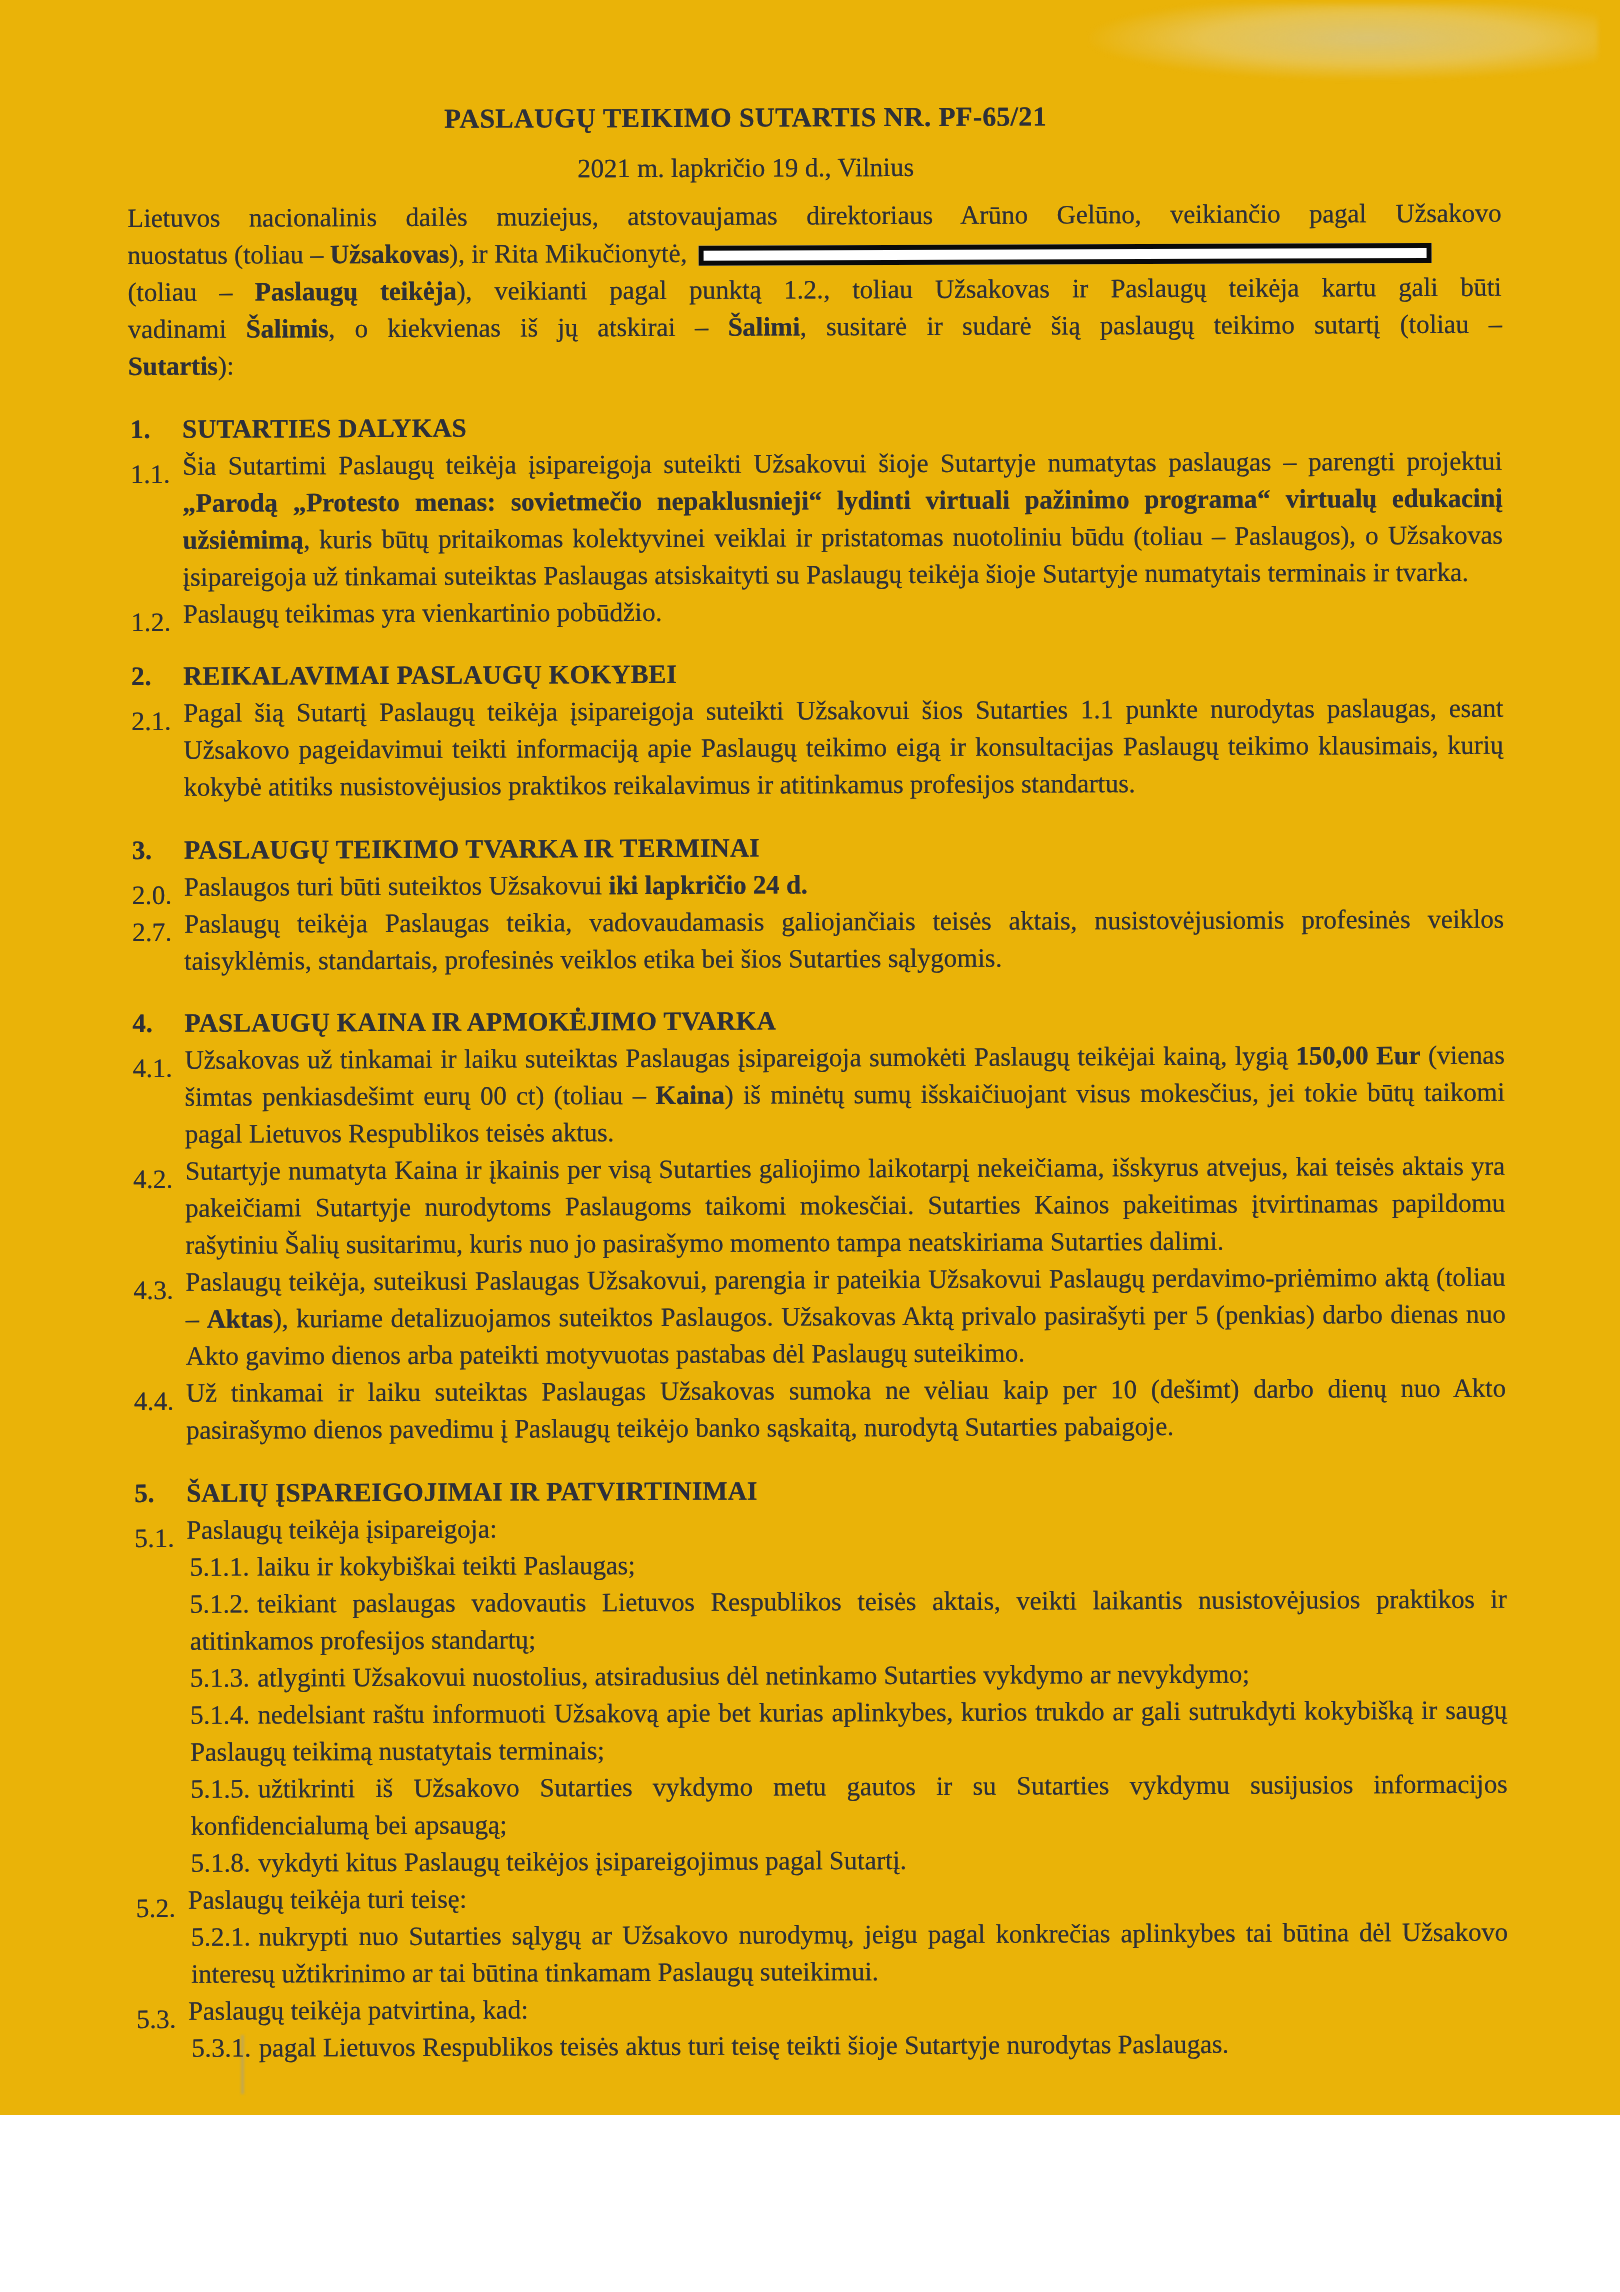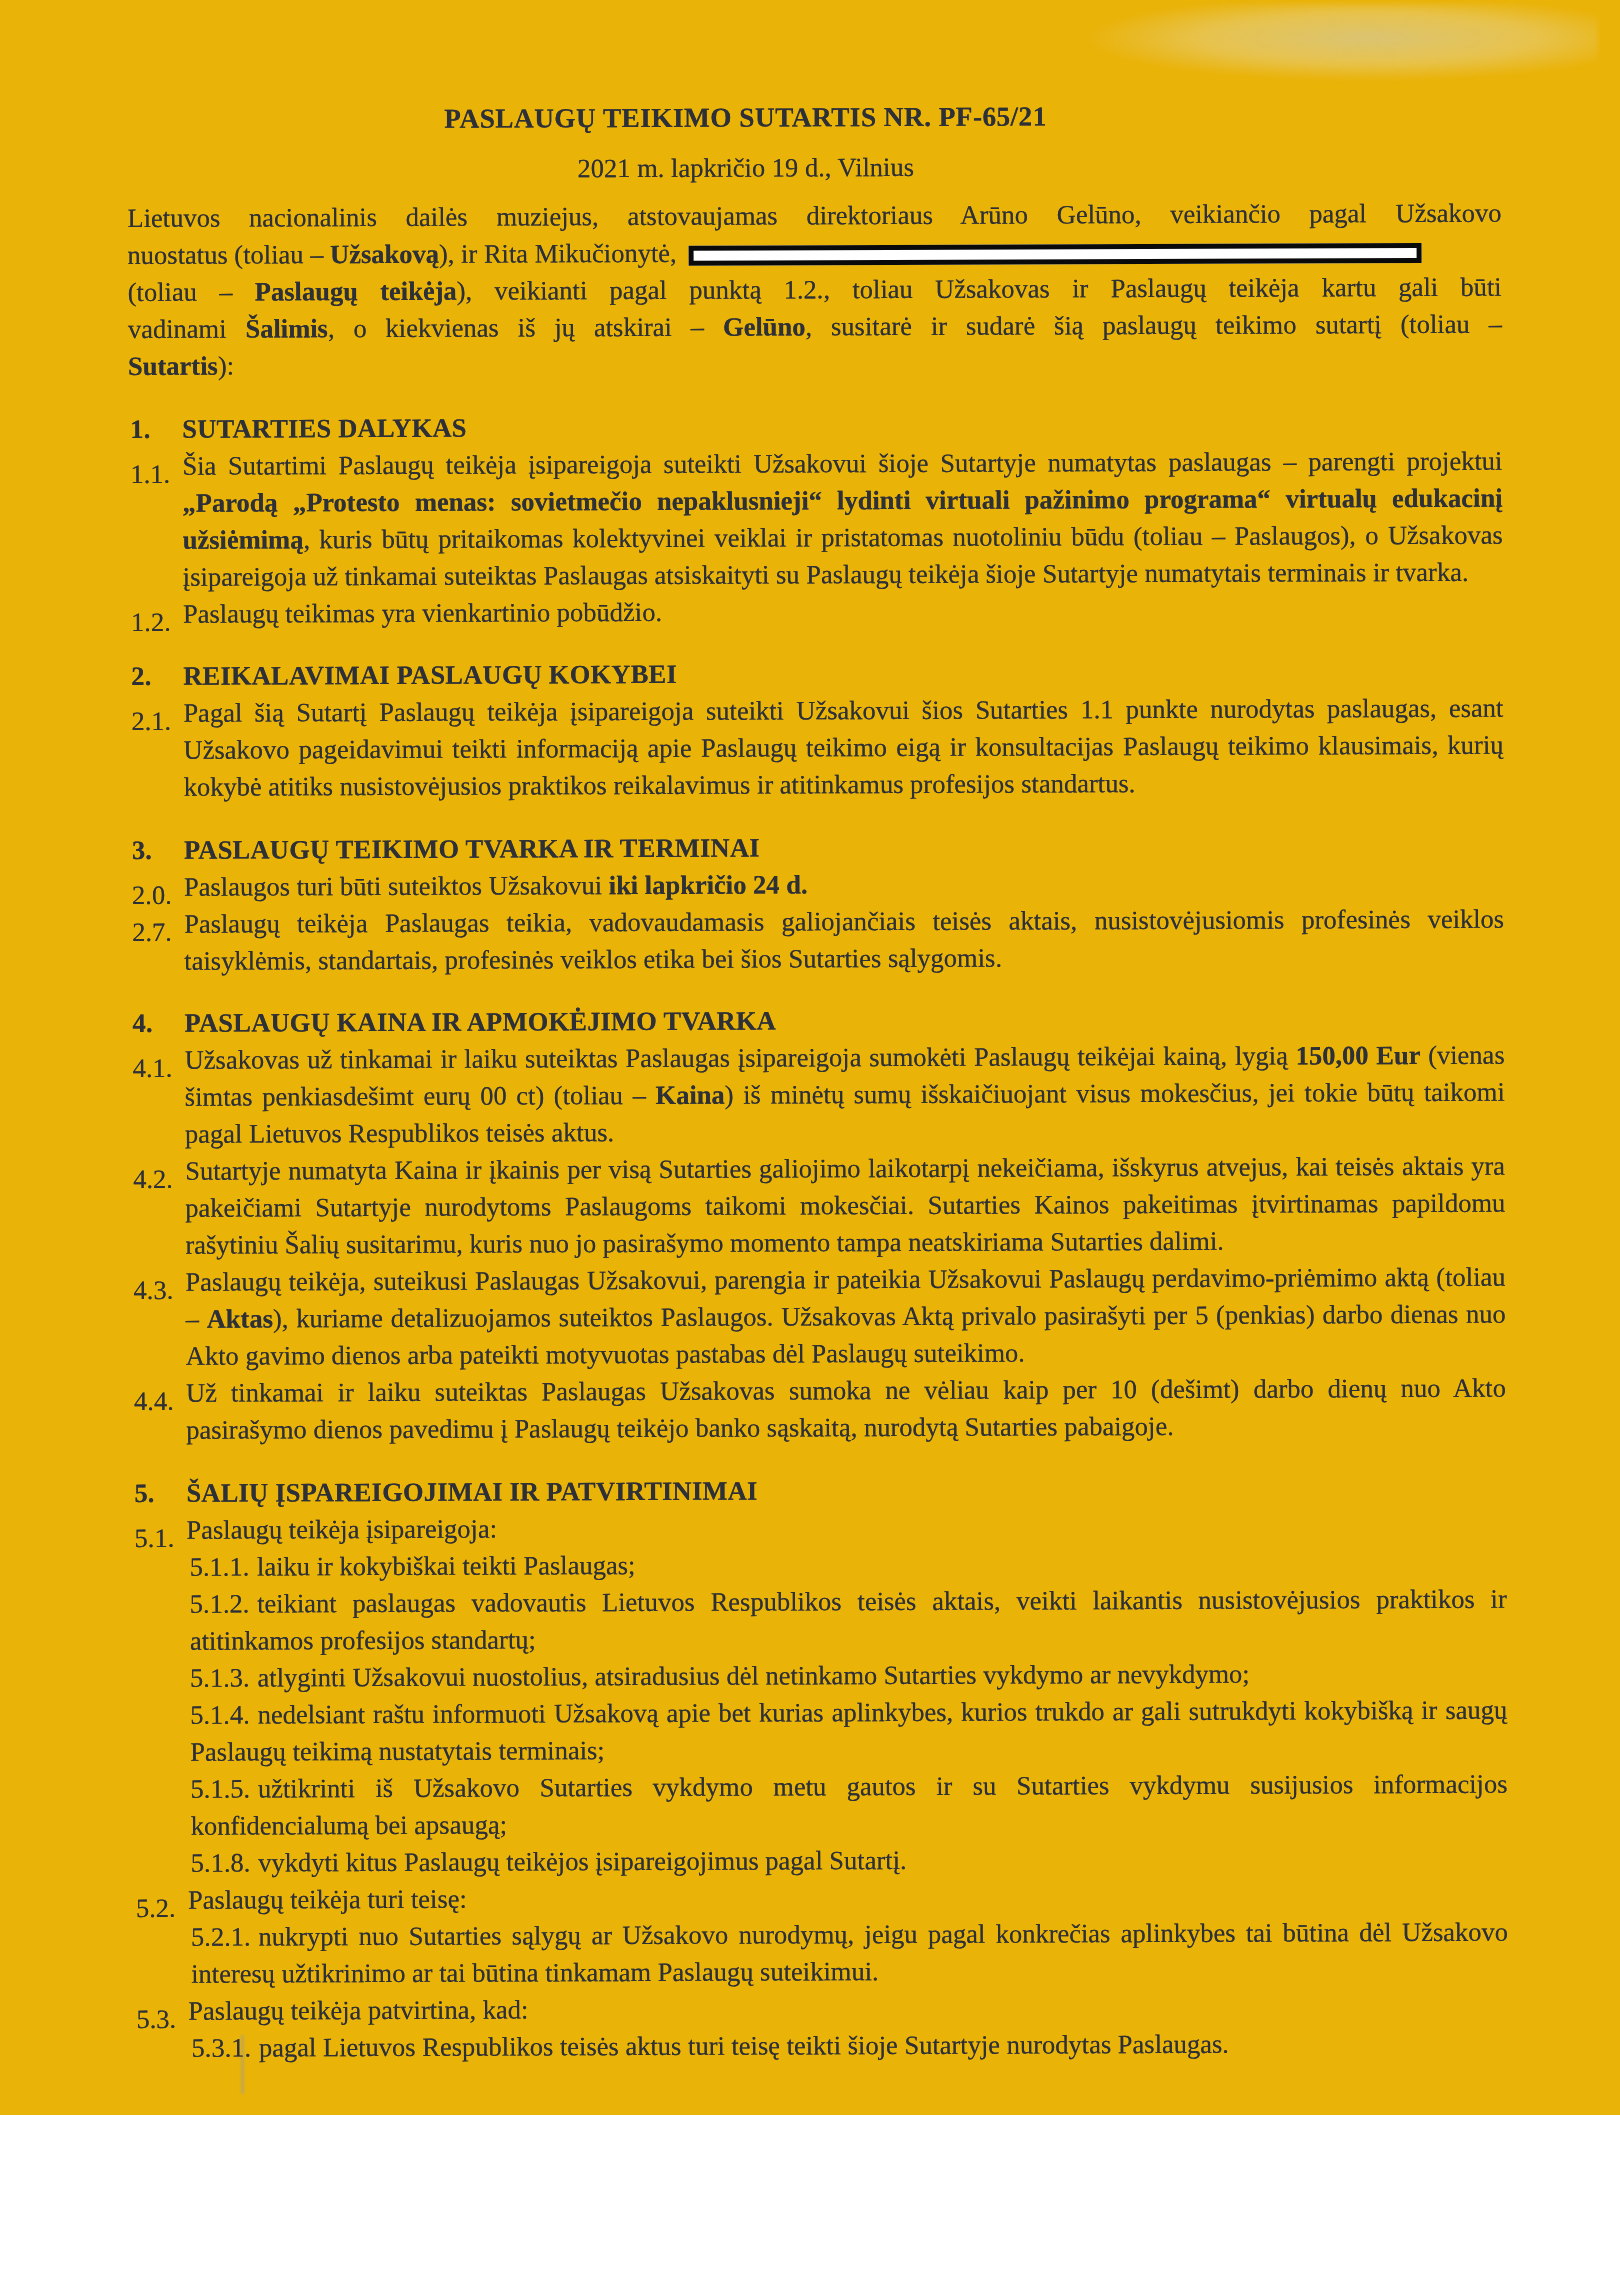--- a/index.html
+++ b/index.html
@@ -111,23 +111,23 @@
   <div class="smudge-top"></div>
   <div class="artifact-vline"></div>
 
   <div class="content">
     <div class="doc-title">PASLAUGŲ TEIKIMO SUTARTIS NR. PF-65/21</div>
 
     <div class="doc-date">2021 m. lapkričio 19 d., Vilnius</div>
 
     <div class="intro">
         <div class="intro-line j"><span>Lietuvos nacionalinis dailės muziejus, atstovaujamas direktoriaus Arūno Gelūno, veikiančio pagal Užsakovo</span></div>
-        <div class="intro-line nw"><span>nuostatus (toliau – </span><span class="b">Užsakovą</span><span>), ir Rita Mikučionytė, </span><span class="redaction-box"></span></div>
+        <div class="intro-line nw"><span>nuostatus (toliau – </span><span class="b">Užsakovas</span><span>), ir Rita Mikučionytė, </span><span class="redaction-box"></span></div>
         <div class="intro-line j"><span>(toliau – </span><span class="b">Paslaugų teikėja</span><span>), veikianti pagal punktą 1.2., toliau Užsakovas ir Paslaugų teikėja kartu gali būti</span></div>
-        <div class="intro-line j"><span>vadinami </span><span class="b">Šalimis</span><span>, o kiekvienas iš jų atskirai – </span><span class="b">Gelūno</span><span>, susitarė ir sudarė šią paslaugų teikimo sutartį (toliau –</span></div>
+        <div class="intro-line j"><span>vadinami </span><span class="b">Šalimis</span><span>, o kiekvienas iš jų atskirai – </span><span class="b">Šalimi</span><span>, susitarė ir sudarė šią paslaugų teikimo sutartį (toliau –</span></div>
         <div class="intro-line"><span class="b">Sutartis</span><span>):</span></div>
       </div>
 
     <div class="sections-wrap">
         <div class="section">
           <div class="sec-row"><div class="sec-num">1.</div><span>SUTARTIES DALYKAS</span></div>
           <div class="clause"><div class="clause-num">1.1.</div><span><span>Šia Sutartimi Paslaugų teikėja įsipareigoja suteikti Užsakovui šioje Sutartyje numatytas paslaugas – parengti projektui </span><span class="b">„Parodą „Protesto menas: sovietmečio nepaklusnieji“ lydinti virtuali pažinimo programa“ virtualų edukacinį užsiėmimą</span><span>, kuris būtų pritaikomas kolektyvinei veiklai ir pristatomas nuotoliniu būdu (toliau – Paslaugos), o Užsakovas įsipareigoja už tinkamai suteiktas Paslaugas atsiskaityti su Paslaugų teikėja šioje Sutartyje numatytais terminais ir tvarka.</span></span></div>
           <div class="clause"><div class="clause-num">1.2.</div><span><span>Paslaugų teikimas yra vienkartinio pobūdžio.</span></span></div>
         </div>
         <div class="section">

